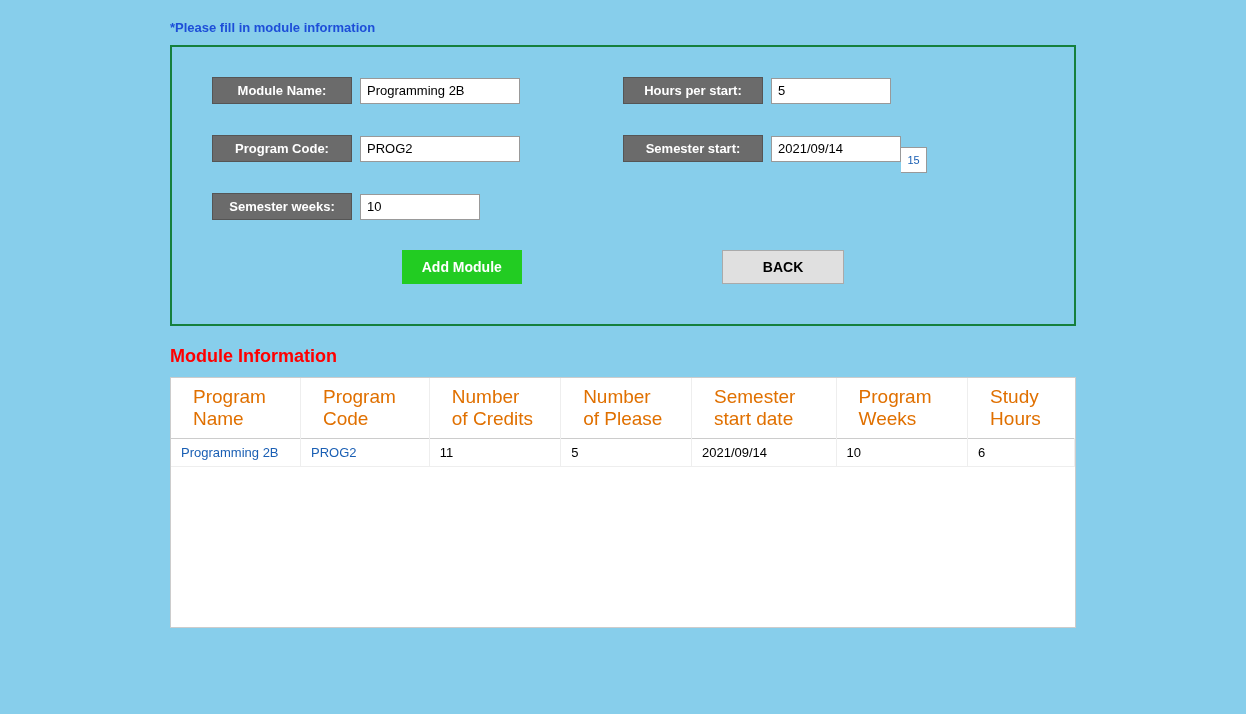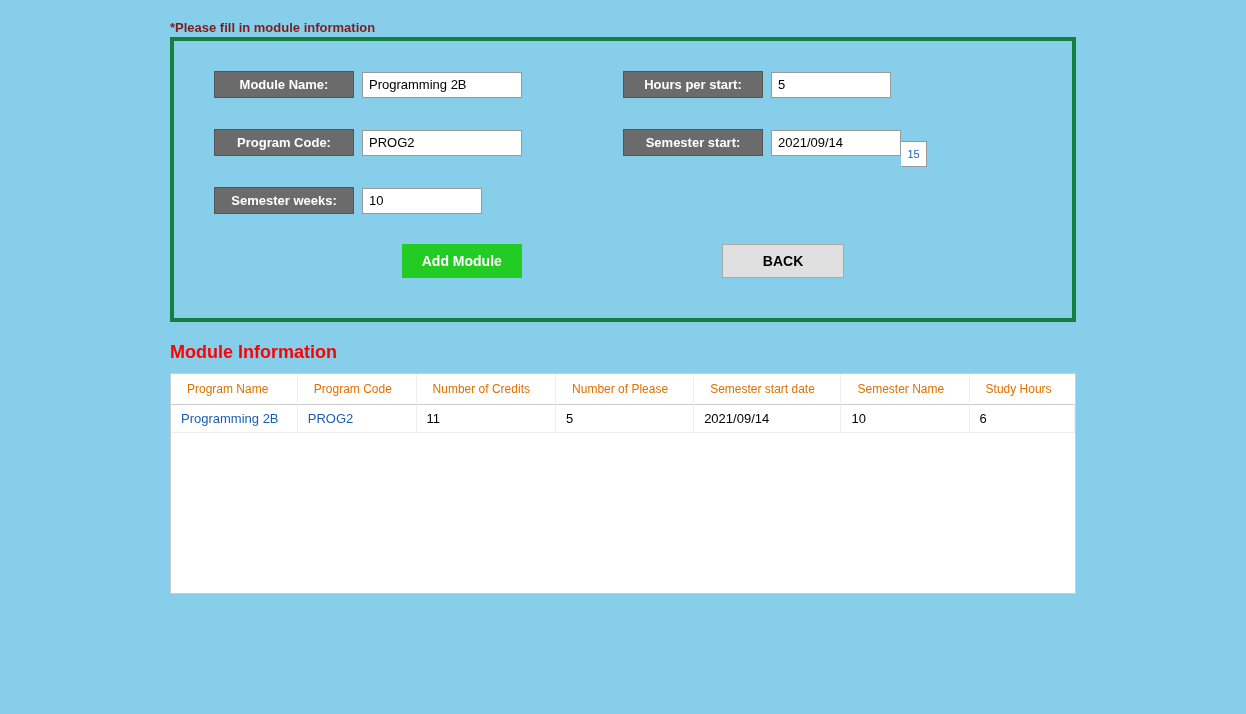--- a/index.html
+++ b/index.html
@@ -9,28 +9,28 @@
       font-size: 13px;
       min-height: 714px;
       width: 1246px;
     }
 
     .page-container {
       padding: 20px 170px;
     }
 
     .warning-text {
-      color: #7f1d1d;
-      font-size: 13px;
-      font-weight: bold;
-      margin-bottom: 2px;
+      color: #1d4ed8;
+      font-size: 13px;
+      font-weight: bold;
+      margin-bottom: 10px;
     }
 
     .form-box {
-      border: 4px solid #15803d;
+      border: 2px solid #15803d;
       background-color: #87CEEB;
       padding: 30px 40px 40px 40px;
       margin-bottom: 20px;
     }
 
     .form-row {
       display: flex;
       align-items: center;
       margin-bottom: 20px;
     }
@@ -150,22 +150,22 @@
       border-collapse: collapse;
     }
 
     thead tr {
       border-bottom: 1px solid #ccc;
     }
 
     thead th {
       color: #e07000;
       font-weight: normal;
-      font-size: 12px;
-      padding: 8px 16px;
+      font-size: 19px;
+      padding: 8px 22px;
       text-align: left;
       border-right: 1px solid #eee;
     }
 
     thead th:last-child {
       border-right: none;
     }
 
     tbody tr {
       border-bottom: 1px solid #eee;
@@ -247,21 +247,21 @@
 
   <div class="table-container">
     <table>
       <thead>
         <tr>
           <th>Program Name</th>
           <th>Program Code</th>
           <th>Number of Credits</th>
           <th>Number of Please</th>
           <th>Semester start date</th>
-          <th>Semester Name</th>
+          <th>Program Weeks</th>
           <th>Study Hours</th>
         </tr>
       </thead>
       <tbody id="table-body">
 
       <tr>
             <td>Programming 2B</td>
             <td>PROG2</td>
             <td>11</td>
             <td>5</td>

